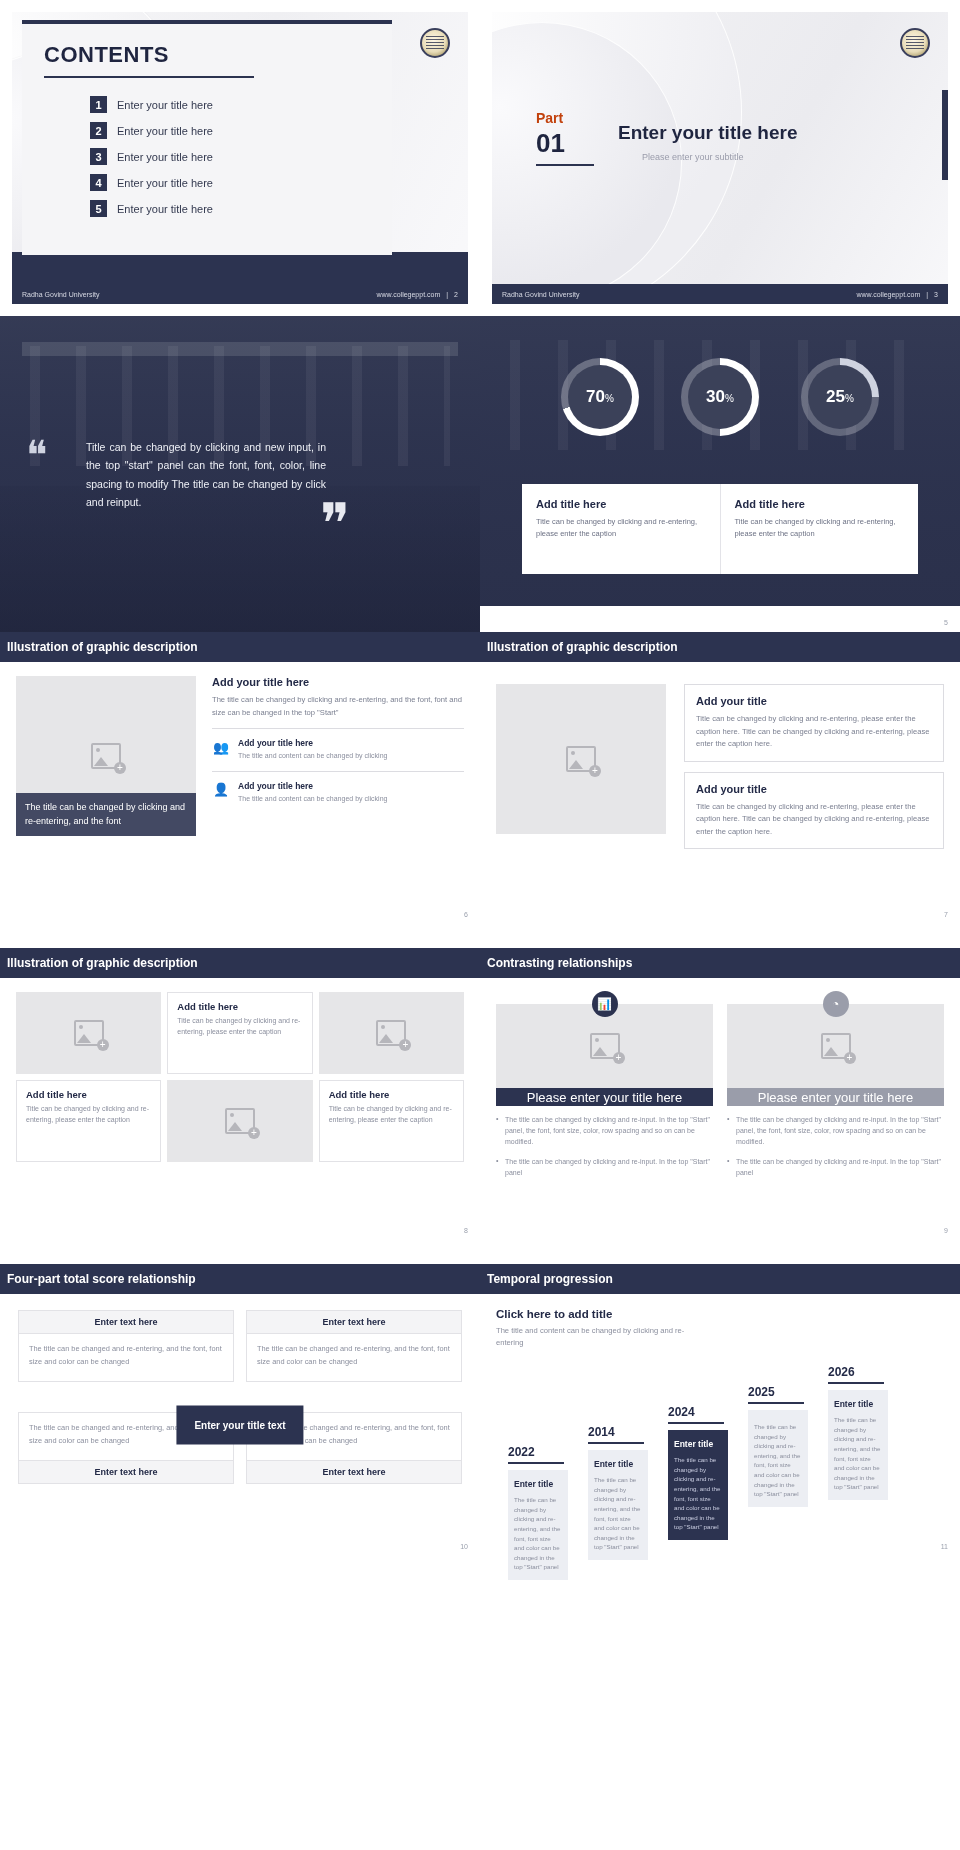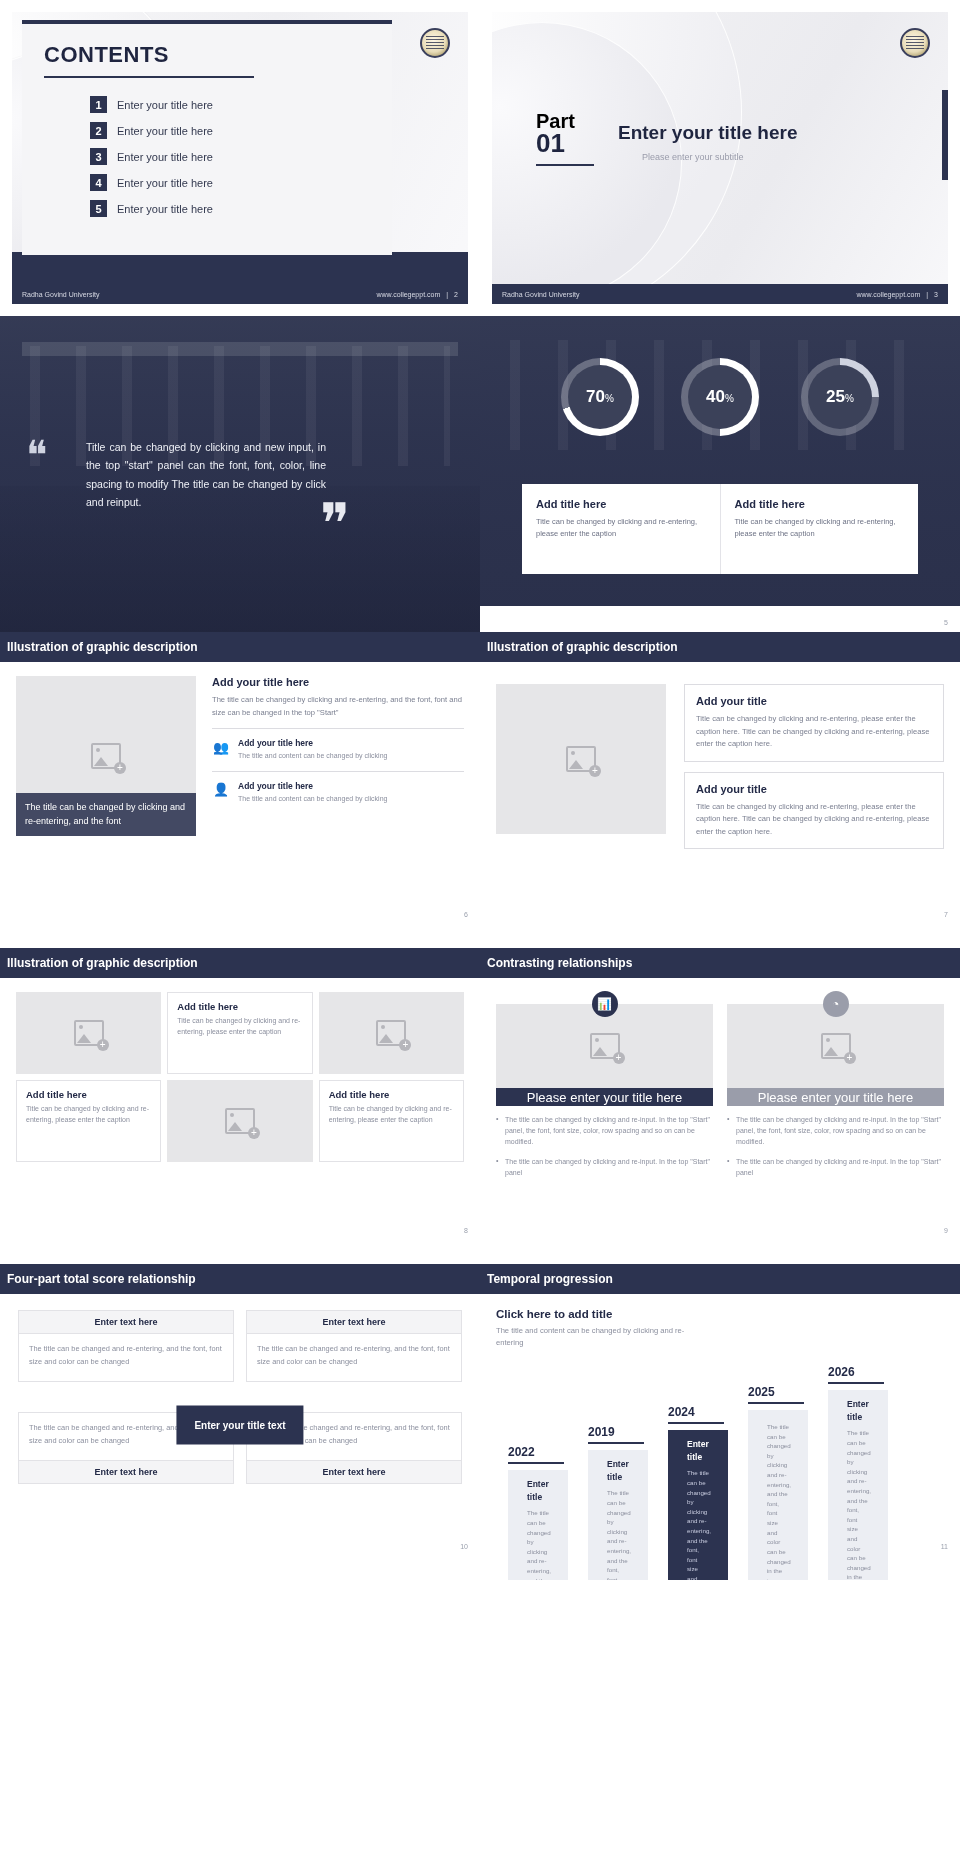--- a/index.html
+++ b/index.html
@@ -81,21 +81,21 @@
     display:flex; align-items:center; justify-content:space-between;
     padding: 0 10px; color:#d8dae4; font-size: 7px;
   }
   .foot .right { display:flex; gap:6px; align-items:center; }
   
   .s3-bg { position:absolute; inset:0; background: linear-gradient(120deg,#f4f4f6 0%, #ebebef 60%, #f8f8fa 100%); }
   .s3-sw { position:absolute; border-radius:50%; border:1px solid rgba(255,255,255,.9);}
   .s3-sw.a { width:420px;height:420px;left:-170px;top:-110px;background:radial-gradient(circle at 35% 30%,#fff 0%,#eeeef2 70%);}
   .s3-sw.b { width:280px;height:280px;left:-90px;top:10px;background:radial-gradient(circle at 35% 30%,#fafafc 0%,#e9e9ee 70%);}
   .s3-bar { position:absolute; right:0; top: 78px; width: 6px; height: 90px; background:#2c3350;}
-  .s3-part { position:absolute; left: 44px; top: 98px; font-size: 20px; font-weight:bold; color:#000000;}
+  .s3-part { position:absolute; left: 44px; top: 98px; font-size: 14px; font-weight:bold; color:#c2410c;}
   .s3-num { position:absolute; left: 44px; top: 116px; font-size: 26px; font-weight:bold; color:#1f2540;}
   .s3-numline { position:absolute; left: 44px; top: 152px; width: 58px; height:2px; background:#2c3350;}
   .s3-h1 { position:absolute; left: 126px; top: 110px; font-size: 19px; font-weight:bold; color:#1f2540;}
   .s3-sub { position:absolute; left: 128px; top: 140px; font-size: 9px; color:#9a9cab;margin-left:22px;}
   
   .s4 { padding:0; }
   .s4-inner { width:480px; height:316px; position:relative; overflow:hidden; background:#2c3350;}
   .s4-photo {
     position:absolute; inset:0;
     background:
@@ -187,21 +187,21 @@
     background:#2c3350; color:#fff; font-size: 10px; font-weight:bold; padding: 14px 18px; white-space:nowrap;
   }
   
   .s11 { padding: 14px 16px; position:relative; height: 262px; }
   .s11 h4 { font-size: 11.5px; color:#232a47; margin-bottom: 5px;}
   .s11 p.sub { font-size: 7.6px; color:#8b8f9e; line-height:1.6; width: 210px;}
   .tl { position:absolute; left: 16px; right: 12px; bottom: 10px; height: 175px; }
   .tlitem { position:absolute; width: 60px; }
   .tlyear { font-size: 12px; font-weight:bold; color:#232a47; margin-bottom:3px;}
   .tlrule { height:2px; background:#2c3350; width: 56px; margin-bottom: 6px;}
-  .tlcard { padding: 8px 19px; font-size: 6.2px; line-height:1.55; }
+  .tlcard { padding: 8px 6px; font-size: 6.2px; line-height:1.55; }
   .tlcard h5 { font-size: 8.5px; margin-bottom: 4px; font-weight:bold;}
   .tl-light { background:#eceef3; color:#8b8f9e;}
   .tl-light h5 { color:#232a47;}
   .tl-dark { background:#2c3350; color:#c9cde0;}
   .tl-dark h5 { color:#ffffff;}
 </style>
 </head>
 <body>
 
 <div class="deck">
@@ -295,21 +295,21 @@
       <div class="s5-build"></div>
       <div class="donuts">
         <div class="donut">
           <div class="ring" style="background:conic-gradient(#ffffff 0% 70%, rgba(255,255,255,.28) 70% 100%);"></div>
           <div class="hole"></div>
           <div class="val"><span>70</span><small>%</small></div>
         </div>
         <div class="donut">
           <div class="ring" style="background:conic-gradient(#ffffff 0% 50%, rgba(255,255,255,.28) 50% 100%);"></div>
           <div class="hole"></div>
-          <div class="val"><span>40</span><small>%</small></div>
+          <div class="val"><span>30</span><small>%</small></div>
         </div>
         <div class="donut">
           <div class="ring" style="background:conic-gradient(#cfd3e0 0% 25%, rgba(255,255,255,.25) 25% 100%);"></div>
           <div class="hole"></div>
           <div class="val"><span>25</span><small>%</small></div>
         </div>
       </div>
       <div class="s5-cards">
         <div class="s5-card">
           <h4>Add title here</h4>
@@ -527,21 +527,21 @@
         <div class="tl">
           <div class="tlitem" style="left:12px; top:74px;">
             <div class="tlyear">2022</div>
             <div class="tlrule"></div>
             <div class="tlcard tl-light">
               <h5>Enter title</h5>
               <span>The title can be changed by clicking and re-entering, and the font, font size and color can be changed in the top "Start" panel</span>
             </div>
           </div>
           <div class="tlitem" style="left:92px; top:54px;">
-            <div class="tlyear">2019</div>
+            <div class="tlyear">2014</div>
             <div class="tlrule"></div>
             <div class="tlcard tl-light">
               <h5>Enter title</h5>
               <span>The title can be changed by clicking and re-entering, and the font, font size and color can be changed in the top "Start" panel</span>
             </div>
           </div>
           <div class="tlitem" style="left:172px; top:34px;">
             <div class="tlyear">2024</div>
             <div class="tlrule"></div>
             <div class="tlcard tl-dark">

